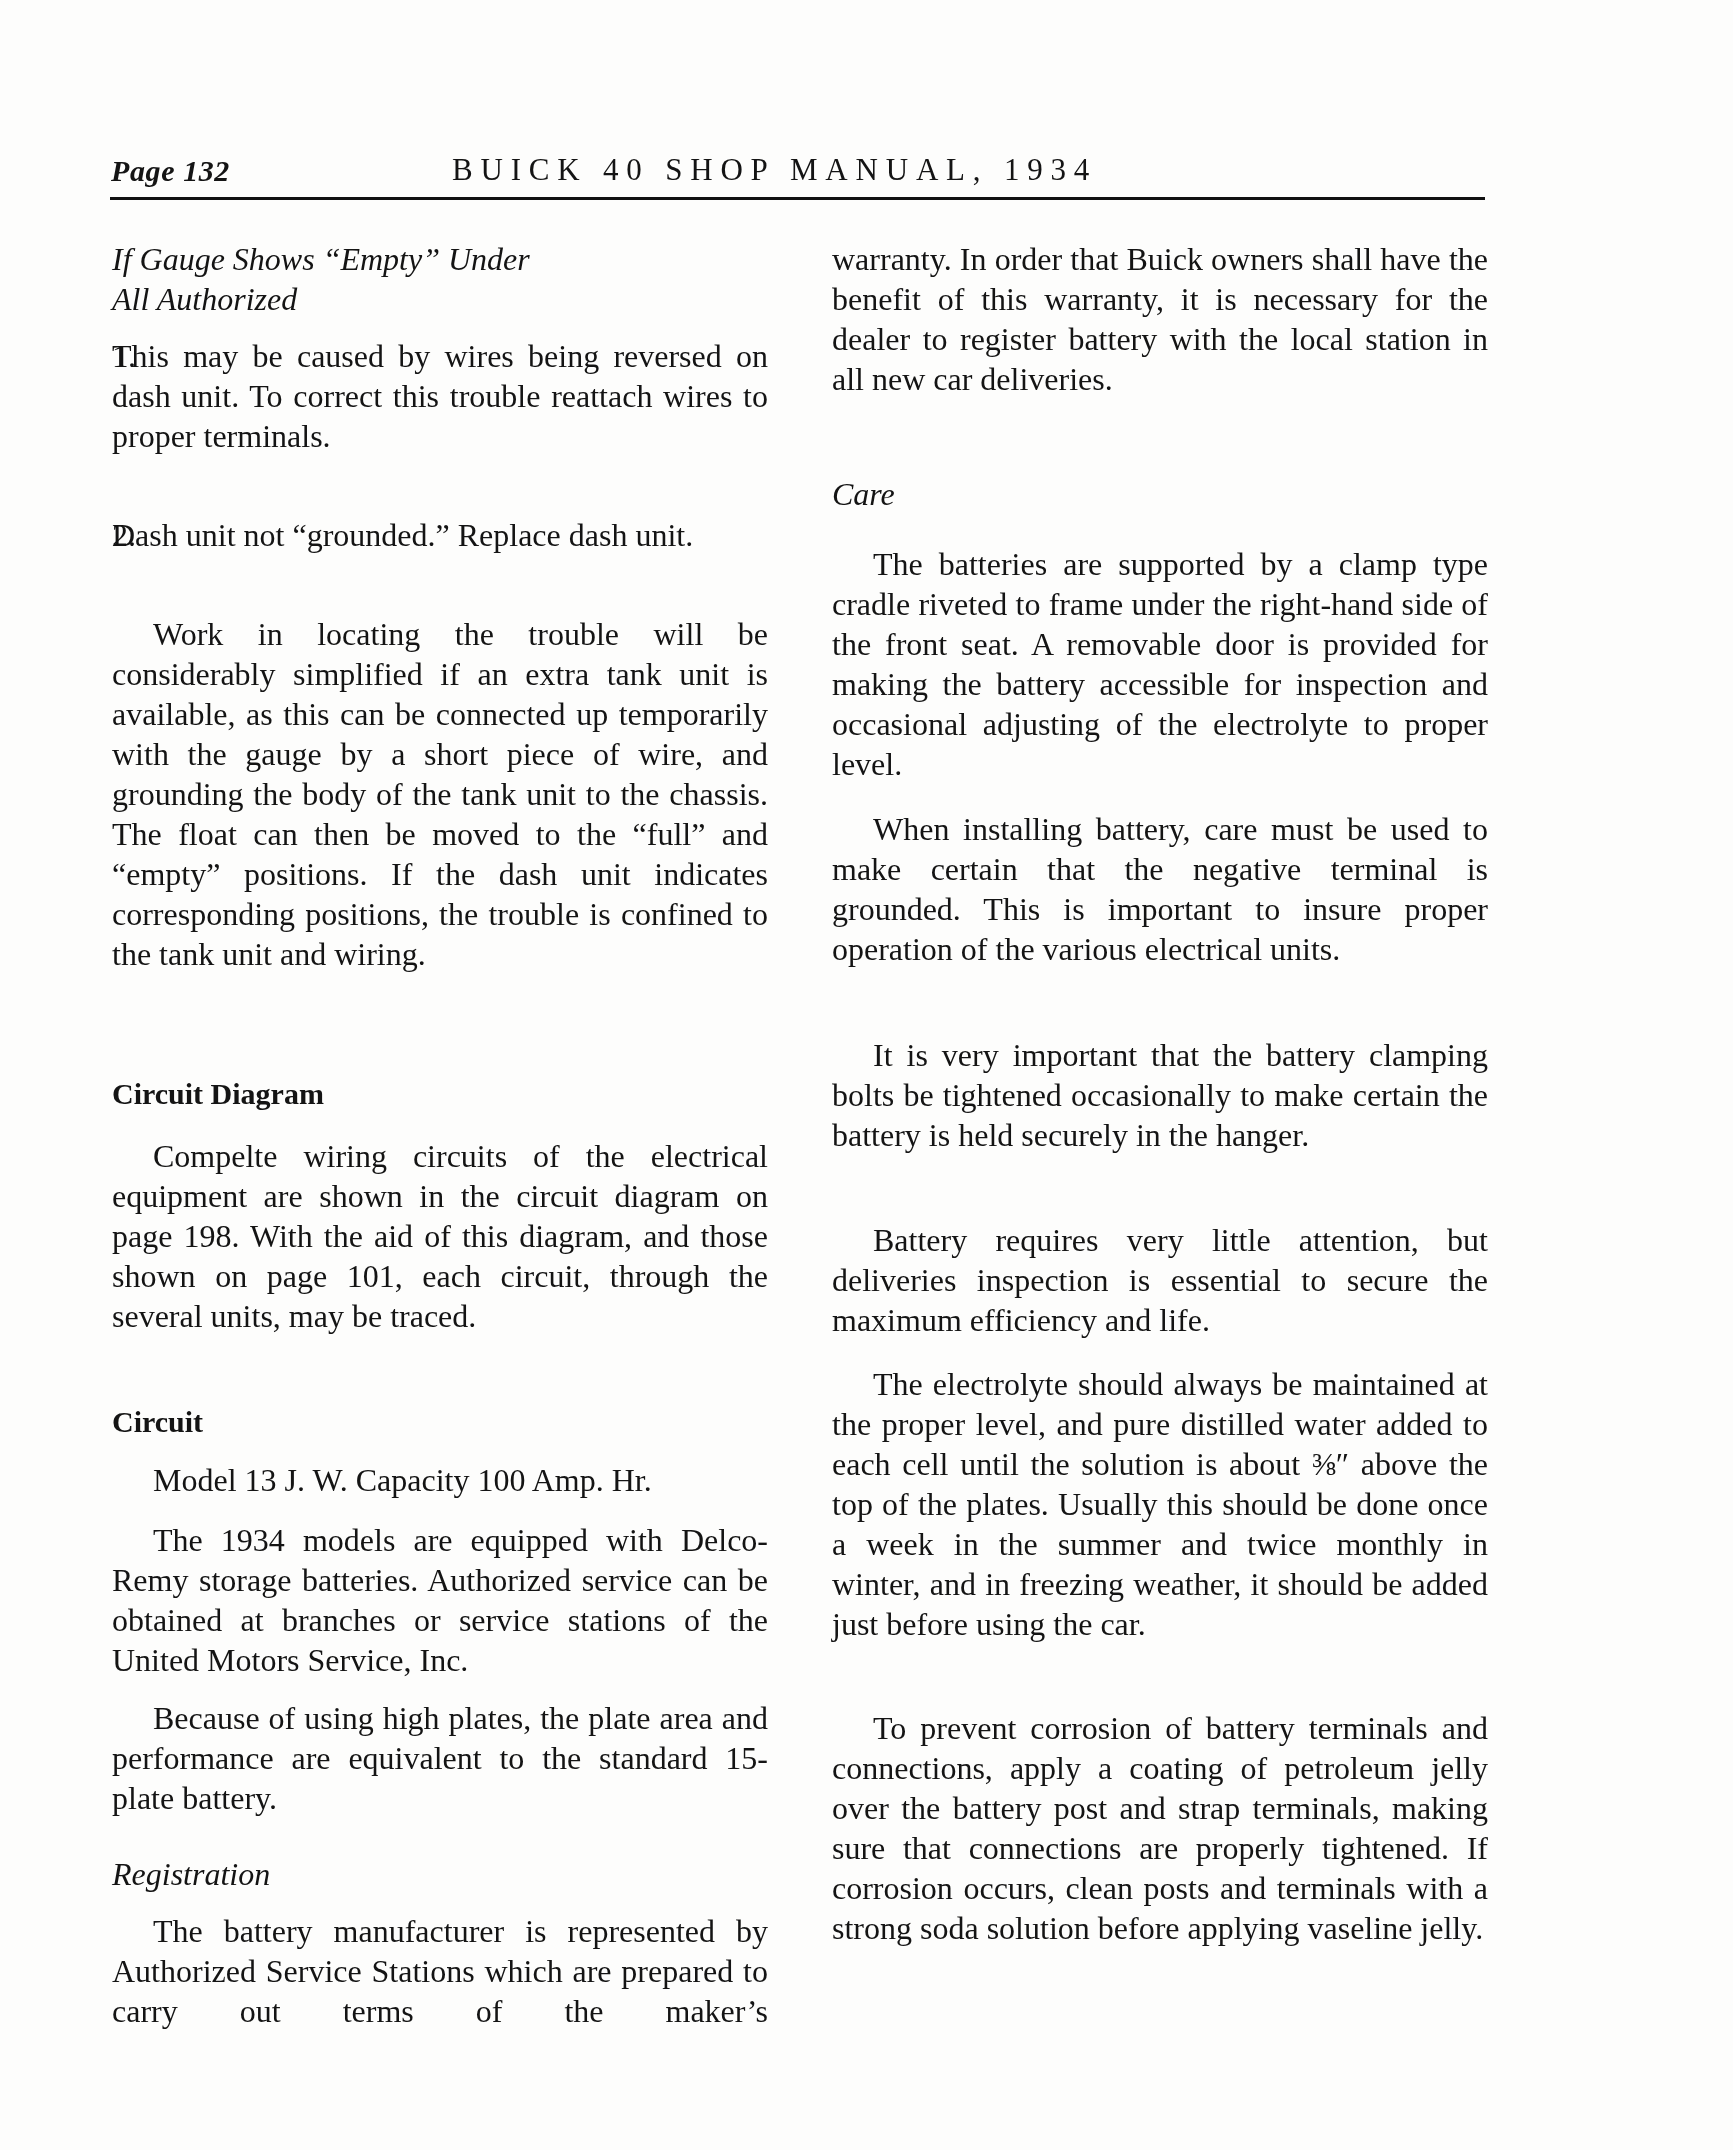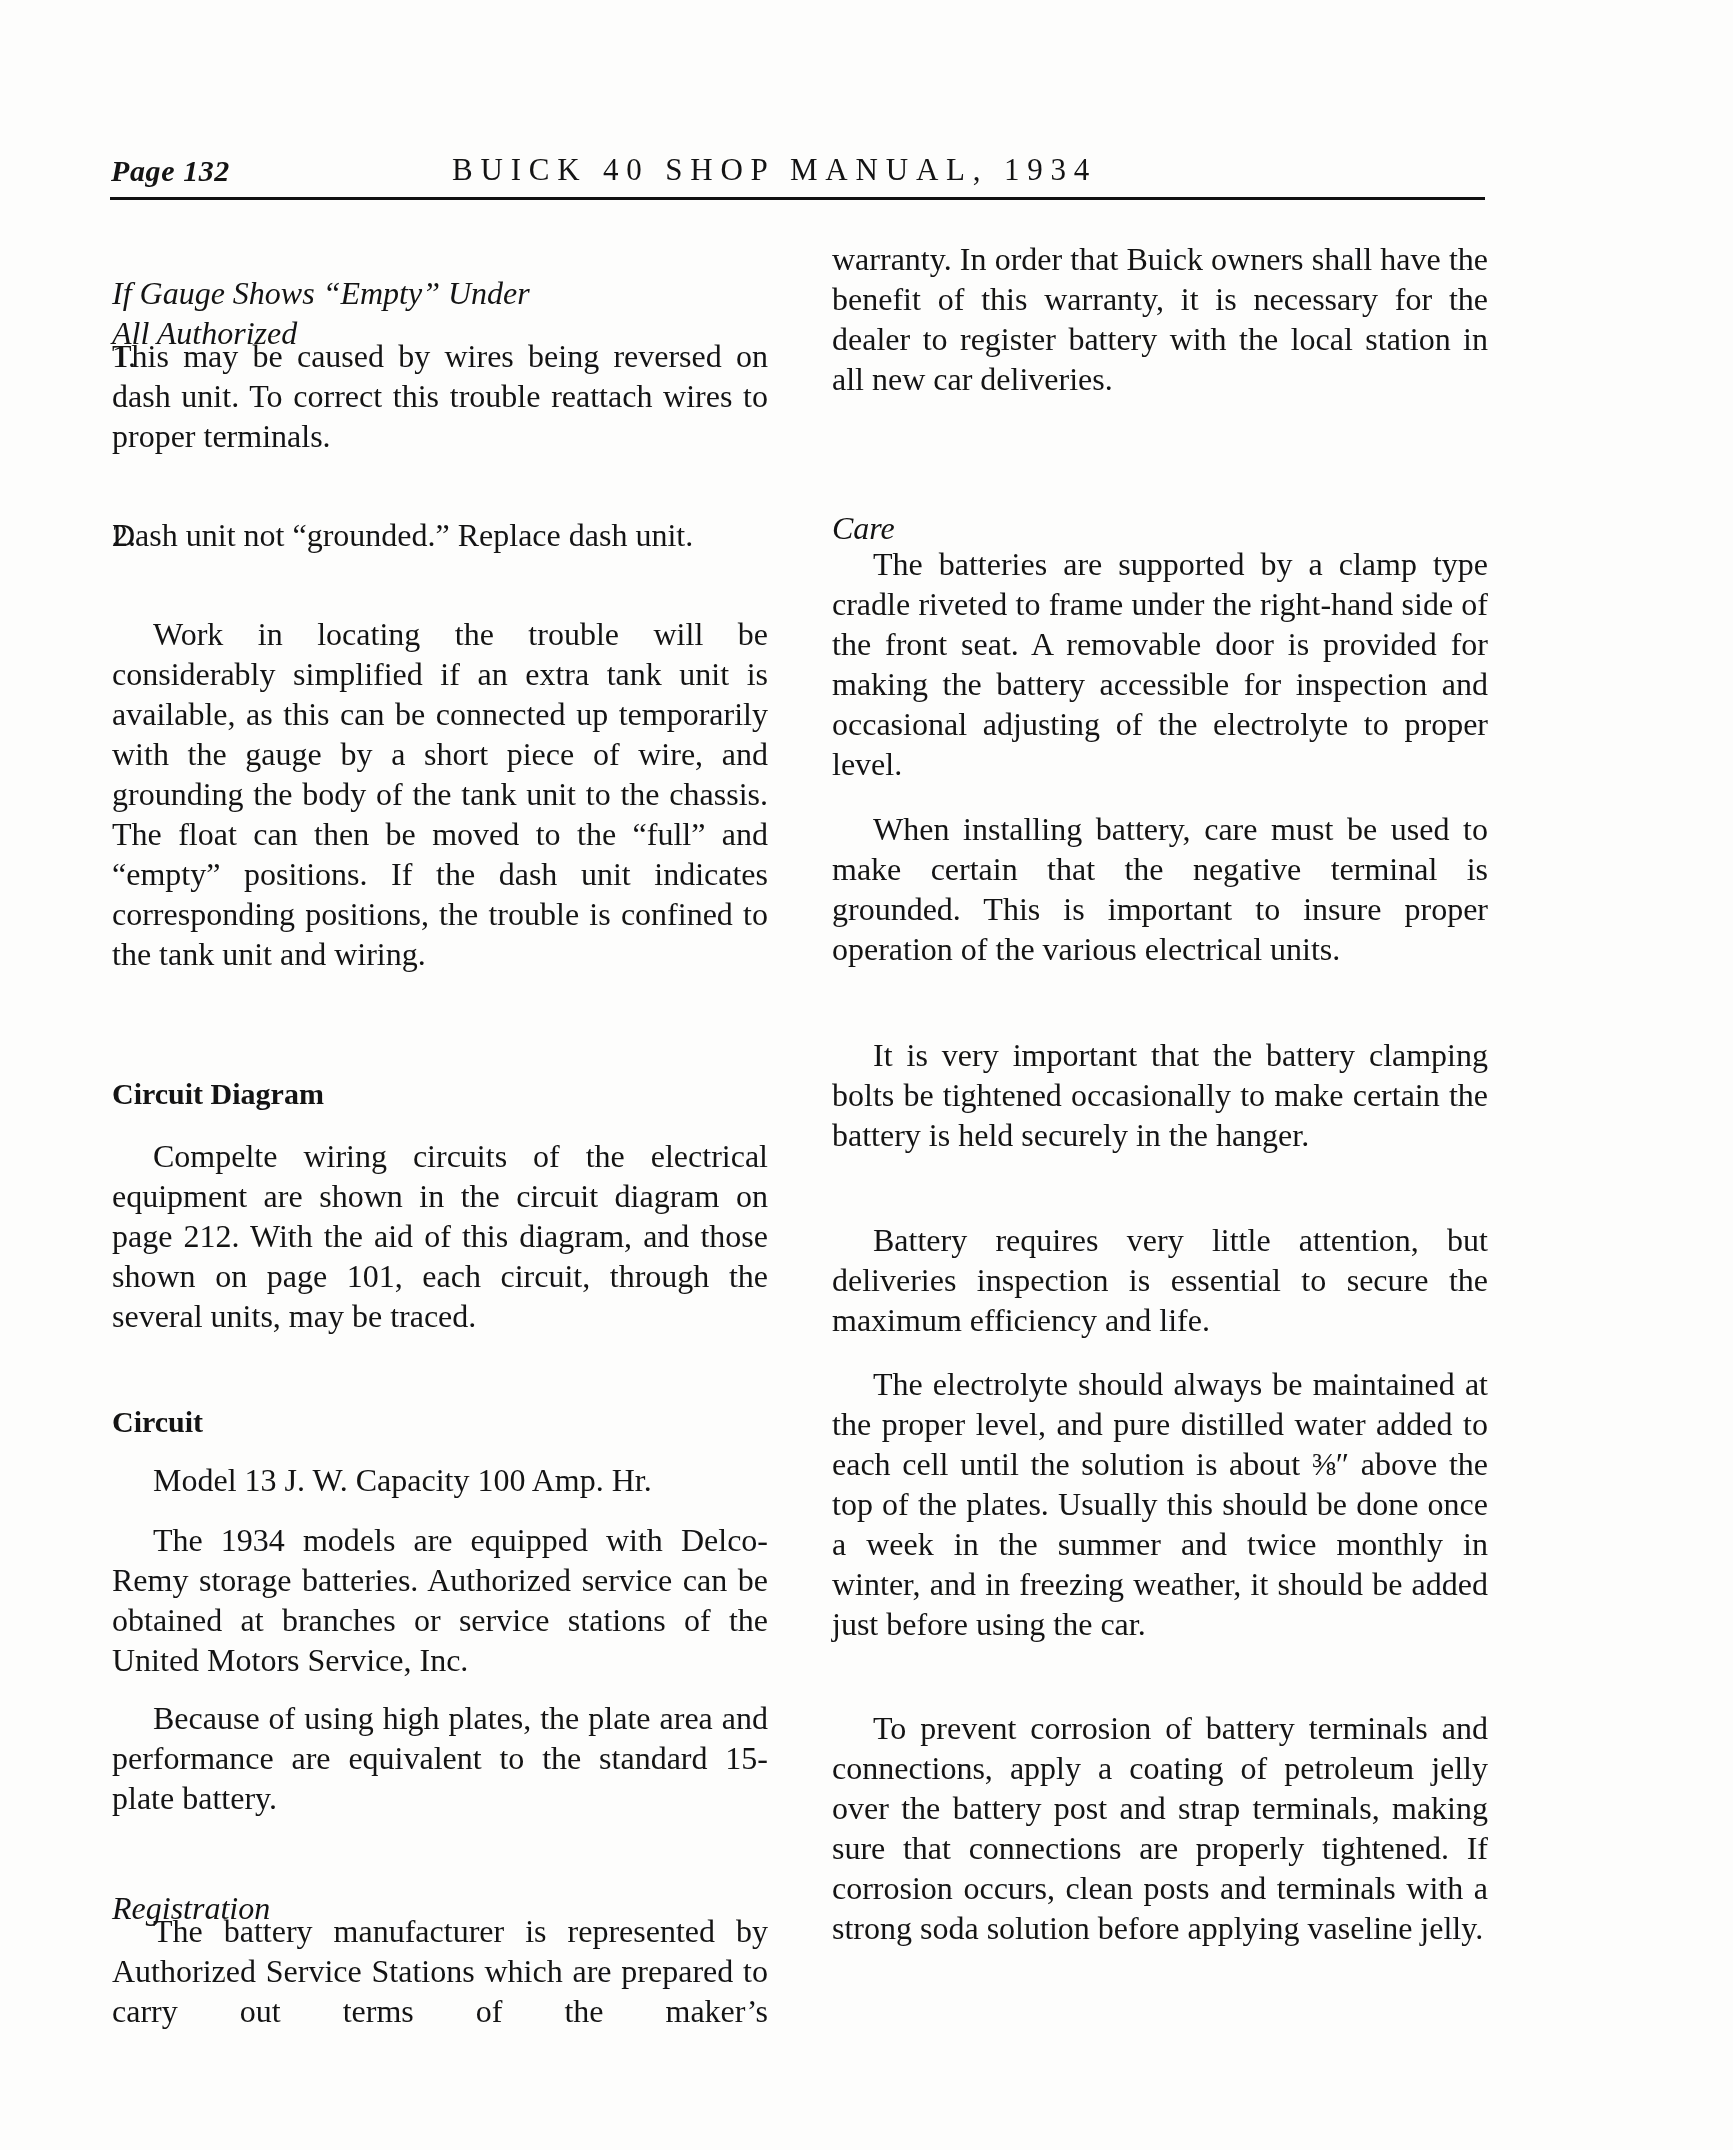--- a/index.html
+++ b/index.html
@@ -32,21 +32,21 @@
   .left  { left: 112px;  width: 656px; }
   .right { left: 832px; width: 656px; }
 
   .blk {
     position: absolute; left: 0; right: 0;
     font-size: 32px; line-height: 40px;
     text-align: justify; text-align-last: left;
     hyphens: manual;
   }
   .indent { text-indent: 41px; }
-  .italic-head { font-style: italic; font-size: 32px; line-height: 40px; margin-top: 34px; }
+  .italic-head { font-style: italic; font-size: 32px; line-height: 40px; }
   .bold-head { font-weight: bold; font-size: 30px; line-height: 40px; }
 
   .list-item { position: absolute; left: 0; right: 0; font-size: 32px; line-height: 40px; }
   .list-num { position: absolute; left: 0; top: 0; }
   .list-text { text-align: justify; text-align-last: left; }
 
   .line { display: block; text-align: justify; text-align-last: justify; white-space: nowrap; }
   .line.last { text-align-last: left; }
 </style>
 </head>
@@ -70,21 +70,21 @@
     </div>
 
     <div class="list-item" style="top:515px;">
       <span class="list-num">2.</span>
       <div class="list-text">Dash unit not “grounded.” Replace dash unit.</div>
     </div>
 
     <div class="blk indent" style="top:614px;">Work in locating the trouble will be considerably simplified if an extra tank unit is available, as this can be connected up temporarily with the gauge by a short piece of wire, and grounding the body of the tank unit to the chassis. The float can then be moved to the “full” and “empty” positions. If the dash unit indicates corresponding positions, the trouble is confined to the tank unit and wiring.</div>
 
     <div class="blk bold-head" style="top:1074px;">Circuit Diagram</div>
-    <div class="blk indent" style="top:1136px;">Compelte wiring circuits of the electrical equipment are shown in the circuit diagram on page 212. With the aid of this diagram, and those shown on page 101, each circuit, through the several units, may be traced.</div>
+    <div class="blk indent" style="top:1136px;">Compelte wiring circuits of the electrical equipment are shown in the circuit diagram on page 198. With the aid of this diagram, and those shown on page 101, each circuit, through the several units, may be traced.</div>
 
     <div class="blk bold-head" style="top:1402px;">Circuit</div>
     <div class="blk indent" style="top:1460px;">Model 13 J. W.  Capacity 100 Amp. Hr.</div>
     <div class="blk indent" style="top:1520px;">The 1934 models are equipped with Delco-Remy storage batteries. Authorized service can be obtained at branches or service stations of the United Motors Service, Inc.</div>
     <div class="blk indent" style="top:1698px;">Because of using high plates, the plate area and performance are equivalent to the standard 15-plate battery.</div>
 
     <div class="blk italic-head" style="top:1854px;">Registration</div>
     <div class="blk indent" style="top:1911px; text-align-last: justify;">The battery manufacturer is represented by Authorized Service Stations which are prepared to carry out terms of the maker’s</div>
   </div>
 

